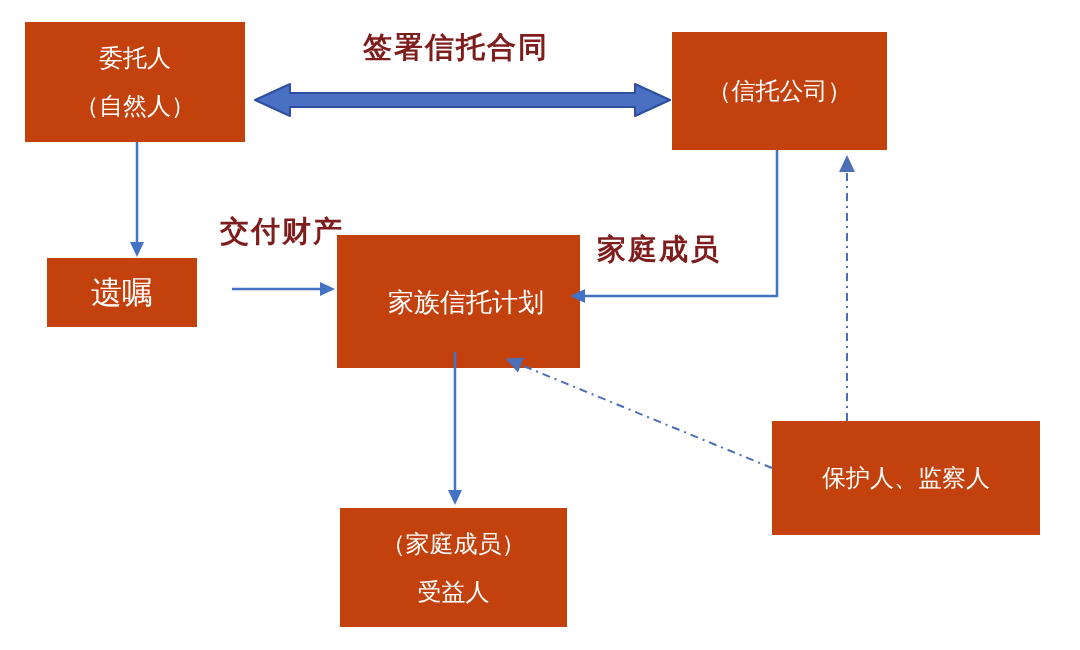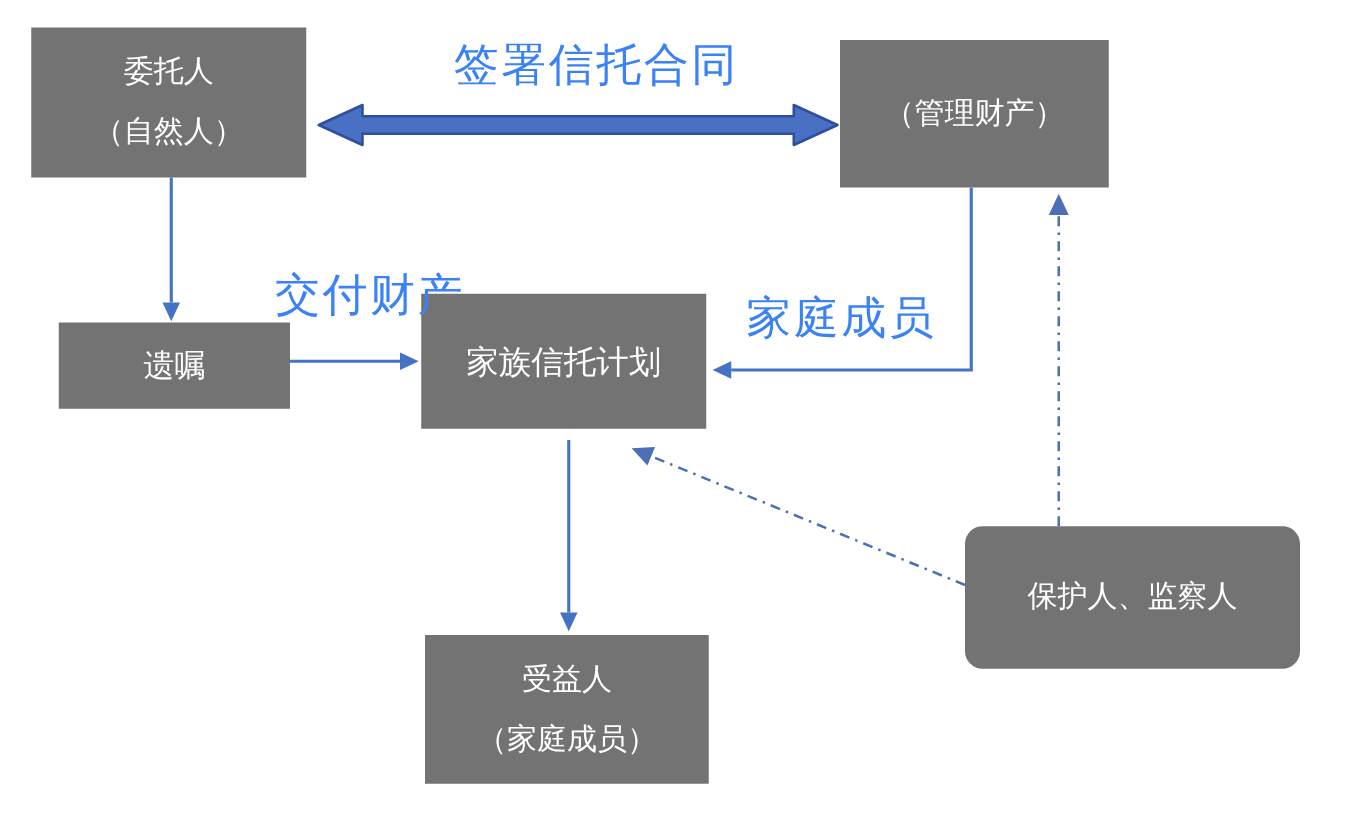--- a/index.html
+++ b/index.html
@@ -5,43 +5,43 @@
   html,body { margin:0; padding:0; background:#ffffff; }
   .canvas {
     position:relative;
     width:1080px; height:650px;
     background:#ffffff;
     font-family:"Liberation Sans","DejaVu Sans",sans-serif;
     overflow:hidden;
   }
   .node {
     position:absolute;
-    background:#737373;
+    background:#c2410c;
     color:#ffffff;
     display:flex;
     flex-direction:column;
     align-items:center;
     justify-content:center;
     text-align:center;
     font-size:24px;
     line-height:2.0;
     z-index:1;
   }
   .node .node-line { white-space:nowrap; }
   #node-settlor     { left:25px;  top:22px;  width:220px; height:120px; }
   #node-trustee     { left:672px; top:32px;  width:215px; height:118px; }
-  #node-will        { left:47px;  top:258px; width:185px; height:69px;  font-size:25px;text-align:right; }
-  #node-trust-plan  { left:337px; top:235px; width:228px; height:108px; font-size:26px; }
+  #node-will        { left:47px;  top:258px; width:150px; height:69px;  font-size:31px;text-align:right; }
+  #node-trust-plan  { left:337px; top:235px; width:228px; height:133px; font-size:26px;padding-left:15px; }
   #node-beneficiary { left:340px; top:508px; width:227px; height:119px; }
-  #node-protector   { left:772px; top:421px; width:268px; height:114px; line-height:1.95;border-radius:14px; }
+  #node-protector   { left:772px; top:421px; width:268px; height:114px; line-height:1.95; }
   .edge-label {
     position:absolute;
-    font-weight:400;
-    color:#3b82f6;
-    font-size:36px;
+    font-weight:700;
+    color:#7f1d1d;
+    font-size:29px;
     letter-spacing:2px;
     white-space:nowrap;
     z-index:3;
   }
   #label-sign    { left:363px; top:28px;  }
   #label-deliver { left:220px; top:212px; }
   #label-manage  { left:597px; top:230px; }
   #label-benefit { left:333px; top:442px; }
   .arrow-layer {
     position:absolute; left:0; top:0;
@@ -54,34 +54,34 @@
 <body>
 
 <div class="canvas">
 
   <div class="node" id="node-settlor">
     <span class="node-line">委托人</span>
     <span class="node-line">（自然人）</span>
   </div>
 
   <div class="node" id="node-trustee">
-    <span class="node-line">（管理财产）</span>
+    <span class="node-line">（信托公司）</span>
   </div>
 
   <div class="node" id="node-will">
     <span class="node-line">遗嘱</span>
   </div>
 
   <div class="node" id="node-trust-plan">
     <span class="node-line">家族信托计划</span>
   </div>
 
   <div class="node" id="node-beneficiary">
+    <span class="node-line">（家庭成员）</span>
     <span class="node-line">受益人</span>
-    <span class="node-line">（家庭成员）</span>
   </div>
 
   <div class="node" id="node-protector">
     <span class="node-line">保护人、监察人</span>
   </div>
 
   <div class="edge-label" id="label-sign">签署信托合同</div>
   <div class="edge-label" id="label-deliver">交付财产</div>
   <div class="edge-label" id="label-manage">家庭成员</div>
 

